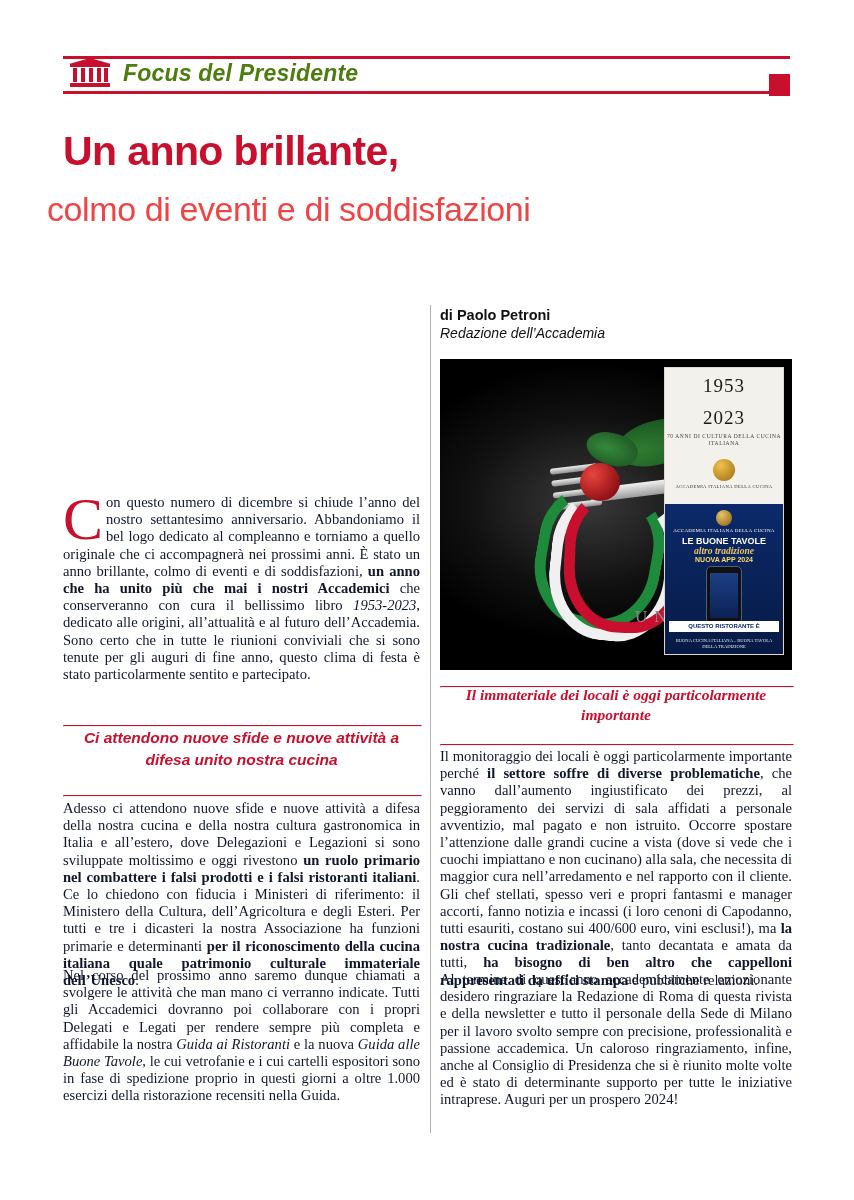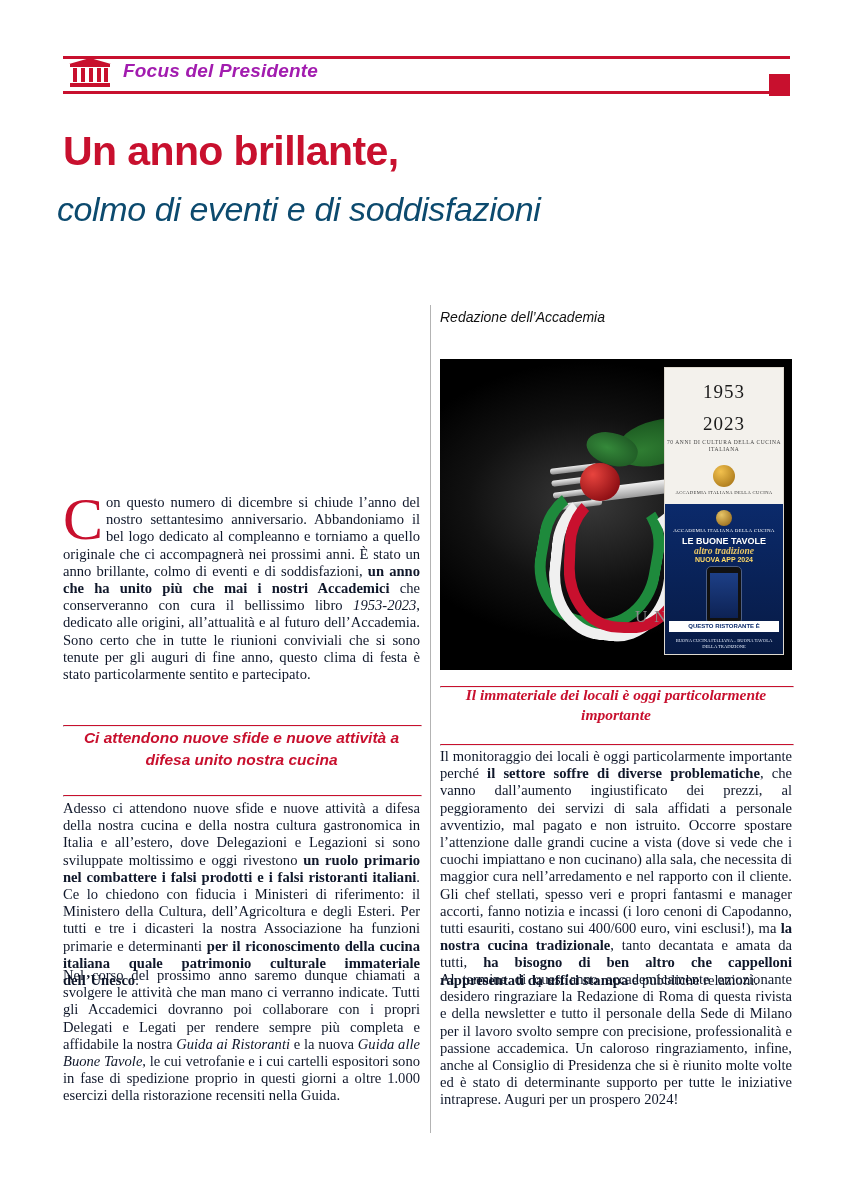--- a/index.html
+++ b/index.html
@@ -59,44 +59,43 @@
     width: 44px;
     height: 32px;
   }
   .header-title {
     position: absolute;
     left: 60px;
     top: 4px;
     font-family: "Liberation Sans", sans-serif;
     font-style: italic;
     font-weight: bold;
-    font-size: 19px;
-    color: #a21caf;
+    font-size: 23px;
+    color: #4d7c0f;
     letter-spacing: 0.2px;
   }
 
   
   .headline-1 {
     position: absolute;
     left: 63px;
     top: 128px;
     font-family: "Liberation Sans", sans-serif;
     font-weight: bold;
     font-size: 41px;
     color: #c8102e;
     letter-spacing: -0.6px;
   }
   .headline-2 {
     position: absolute;
-    left: 57px;
+    left: 47px;
     top: 190px;
     font-family: "Liberation Sans", sans-serif;
-    font-style: italic;
     font-size: 34px;
-    color: #0c4a6e;
+    color: #ef4444;
     letter-spacing: -0.4px;
   }
 
   
   .col-left {
     position: absolute;
     left: 63px;
     top: 305px;
     width: 357px;
   }
@@ -310,21 +309,21 @@
     position: absolute;
     right: 8px;
     top: 8px;
     width: 118px;
     height: 286px;
     background: #f3f1ec;
     border: 1px solid #ded9cf;
     overflow: hidden;
   }
   .book-year {
-    margin-top: 14px;
+    margin-top: 8px;
     text-align: center;
     font-family: "Liberation Serif", serif;
     font-size: 19px;
     letter-spacing: 1px;
     color: #1a1a1a;
     line-height: 20px;
   }
   .book-sub {
     text-align: center;
     font-size: 5.5px;
@@ -510,20 +509,21 @@
 
   <div class="para-2">
     <p class="body-text">Adesso ci attendono nuove sfide e nuove attività a difesa della nostra cucina e della nostra cultura gastronomica in Italia e all’estero, dove Delegazioni e Legazioni si sono sviluppate moltissimo e oggi rivestono <b>un ruolo primario nel combattere i falsi prodotti e i falsi ristoranti italiani</b>. Ce lo chiedono con fiducia i Ministeri di riferimento: il Ministero della Cultura, dell’Agricoltura e degli Esteri. Per tutti e tre i dicasteri la nostra Associazione ha funzioni primarie e determinanti <b>per il riconoscimento della cucina italiana quale patrimonio culturale immateriale dell’Unesco</b>.</p>
   </div>
 
   <div class="para-3">
     <p class="body-text">Nel corso del prossimo anno saremo dunque chiamati a svolgere le attività che man mano ci verranno indicate. Tutti gli Accademici dovranno poi collaborare con i propri Delegati e Legati per rendere sempre più completa e affidabile la nostra <i>Guida ai Ristoranti</i> e la nuova <i>Guida alle Buone Tavole</i>, le cui vetrofanie e i cui cartelli espositori sono in fase di spedizione proprio in questi giorni a oltre 1.000 esercizi della ristorazione recensiti nella Guida.</p>
   </div>
 
   <div class="byline">
+    <p class="byline-name">di Paolo Petroni</p>
     <p class="byline-role">Redazione dell’Accademia</p>
   </div>
 
   <div class="photo">
     <div class="photo-grad"></div>
     <div class="fork-handle"></div>
     <div class="fork-head">
       <div class="tine t1"></div>
       <div class="tine t2"></div>
       <div class="tine t3"></div>

